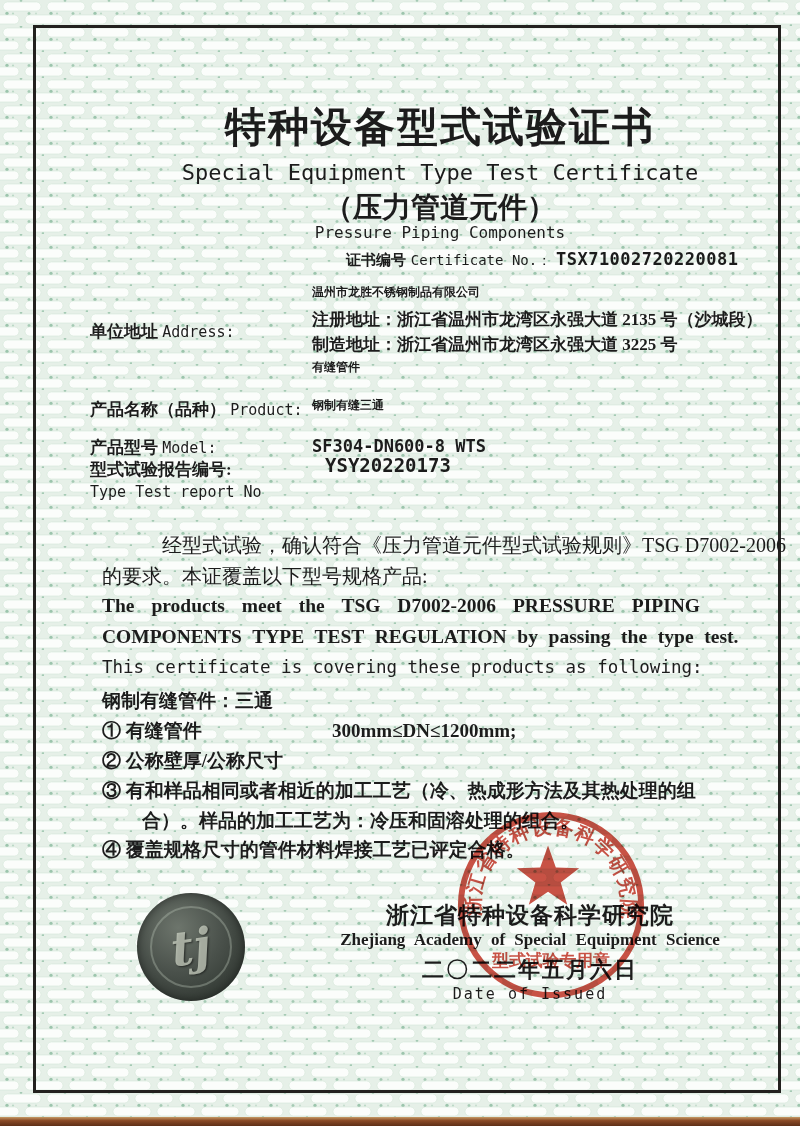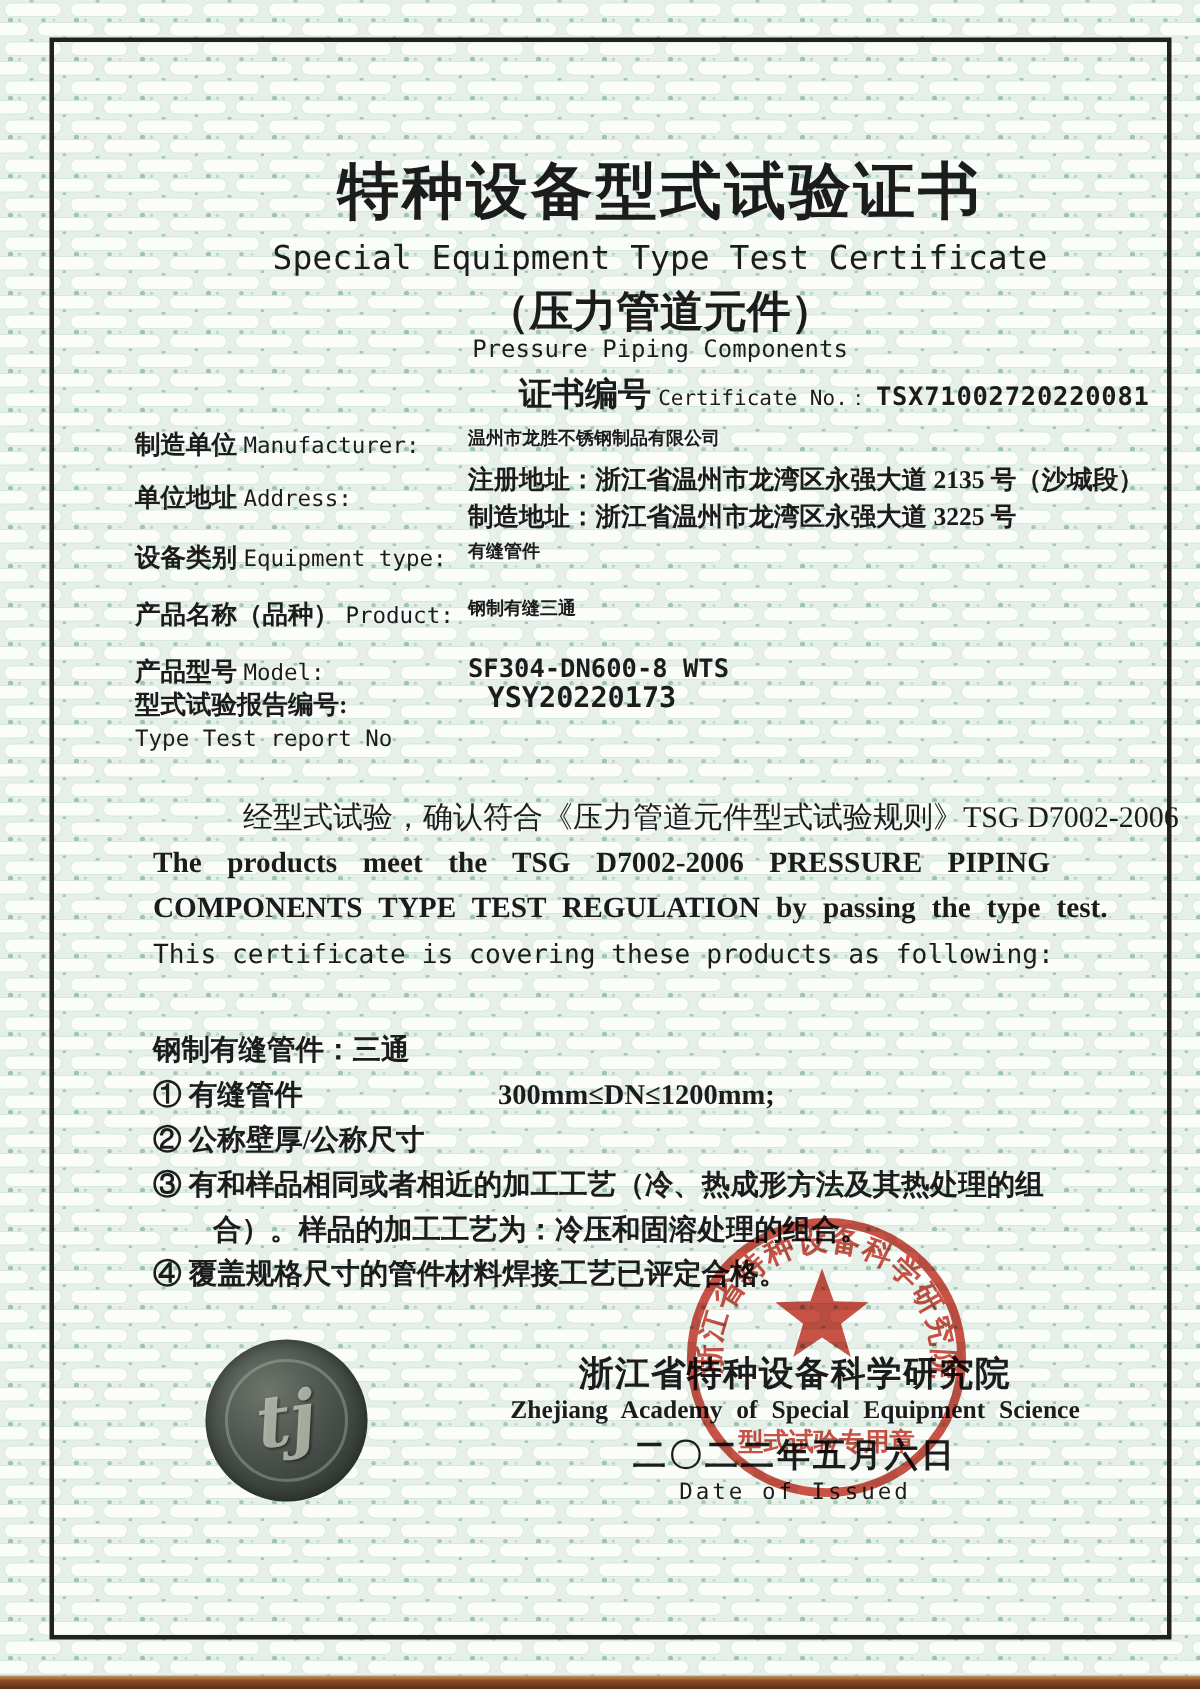--- a/index.html
+++ b/index.html
@@ -16,21 +16,21 @@
   }
   .abs { position:absolute; z-index:2; white-space:nowrap; }
   .mono { font-family:"DejaVu Sans Mono", monospace; }
 
   .title-cn   { left:60px; top:100px; width:760px; text-align:center; font-size:41px; font-weight:700; letter-spacing:2px; }
   .title-en   { left:60px; top:160px; width:760px; text-align:center; font-size:22px; font-family:"DejaVu Sans Mono", monospace; }
   .subtitle-cn{ left:60px; top:188px; width:760px; text-align:center; font-size:29px; font-weight:700; }
   .subtitle-en{ left:60px; top:223px; width:760px; text-align:center; font-size:16px; font-family:"DejaVu Sans Mono", monospace; }
 
   .cert-line { left:346px; top:248px; font-size:19px; }
-  .cert-line .lab-cn { font-weight:700; font-size:22px; }
+  .cert-line .lab-cn { font-weight:700; font-size:15px; }
   .cert-line .lab-en { font-family:"DejaVu Sans Mono", monospace; font-size:14px; }
   .cert-line .num    { font-family:"DejaVu Sans Mono", monospace; font-size:17px; font-weight:600; letter-spacing:0.5px; }
 
   .f-label { left:90px; font-size:17px; }
   .f-label .zh { font-weight:700; font-size:17px; }
   .f-label .en { font-family:"DejaVu Sans Mono", monospace; font-size:15px; }
   .f-value { left:312px; font-size:12px; font-weight:600; }
   .f-value2 { left:312px; font-size:17px; font-weight:600; }
 
   .statement { position:absolute; left:102px; top:530px; width:645px; z-index:2; font-size:20px; }
@@ -106,37 +106,29 @@
   <div class="abs title-en">Special Equipment Type Test Certificate</div>
   <div class="abs subtitle-cn">（压力管道元件）</div>
   <div class="abs subtitle-en">Pressure Piping Components</div>
 
   <div class="abs cert-line">
     <span class="lab-cn">证书编号</span>
     <span class="lab-en">Certificate No.：</span>
     <span class="num">TSX71002720220081</span>
   </div>
 
-  <div class="abs f-label" style="top:285px;">
-    <span class="zh">制造单位</span>
-    <span class="en">Manufacturer:</span>
-  </div>
   <div class="abs f-value" style="top:284px;">温州市龙胜不锈钢制品有限公司</div>
 
   <div class="abs f-label" style="top:320px;">
     <span class="zh">单位地址</span>
     <span class="en">Address:</span>
   </div>
   <div class="abs f-value2" style="top:308px;">注册地址：浙江省温州市龙湾区永强大道 2135 号（沙城段）</div>
   <div class="abs f-value2" style="top:333px;">制造地址：浙江省温州市龙湾区永强大道 3225 号</div>
 
-  <div class="abs f-label" style="top:360px;">
-    <span class="zh">设备类别</span>
-    <span class="en">Equipment type:</span>
-  </div>
   <div class="abs f-value" style="top:359px;">有缝管件</div>
 
   <div class="abs f-label" style="top:398px;">
     <span class="zh">产品名称（品种）</span>
     <span class="en">Product:</span>
   </div>
   <div class="abs f-value" style="top:397px;">钢制有缝三通</div>
 
   <div class="abs f-label" style="top:436px;">
     <span class="zh">产品型号</span>
@@ -145,20 +137,21 @@
   <div class="abs f-value mono" style="top:436px; font-size:17px;">SF304-DN600-8 WTS</div>
 
   <div class="abs f-label" style="top:458px;">
     <span class="zh">型式试验报告编号:</span>
   </div>
   <div class="abs f-label mono" style="top:483px; font-size:15px;">Type Test report No</div>
   <div class="abs f-value mono" style="top:454px; left:325px; font-size:19px;">YSY20220173</div>
 
   <div class="statement">
     <div class="ln indent">经型式试验，确认符合《压力管道元件型式试验规则》TSG D7002-2006</div>
+    <div class="ln">的要求。本证覆盖以下型号规格产品:</div>
     <div class="ln en-bold">The products meet the TSG D7002-2006 PRESSURE PIPING</div>
     <div class="ln en-bold2">COMPONENTS TYPE TEST REGULATION by passing the type test.</div>
     <div class="ln en-mono">This certificate is covering these products as following:</div>
   </div>
 
   <div class="products">
     <div class="row">钢制有缝管件：三通</div>
     <div class="row">
       <span>①</span>
       <span>有缝管件</span>

